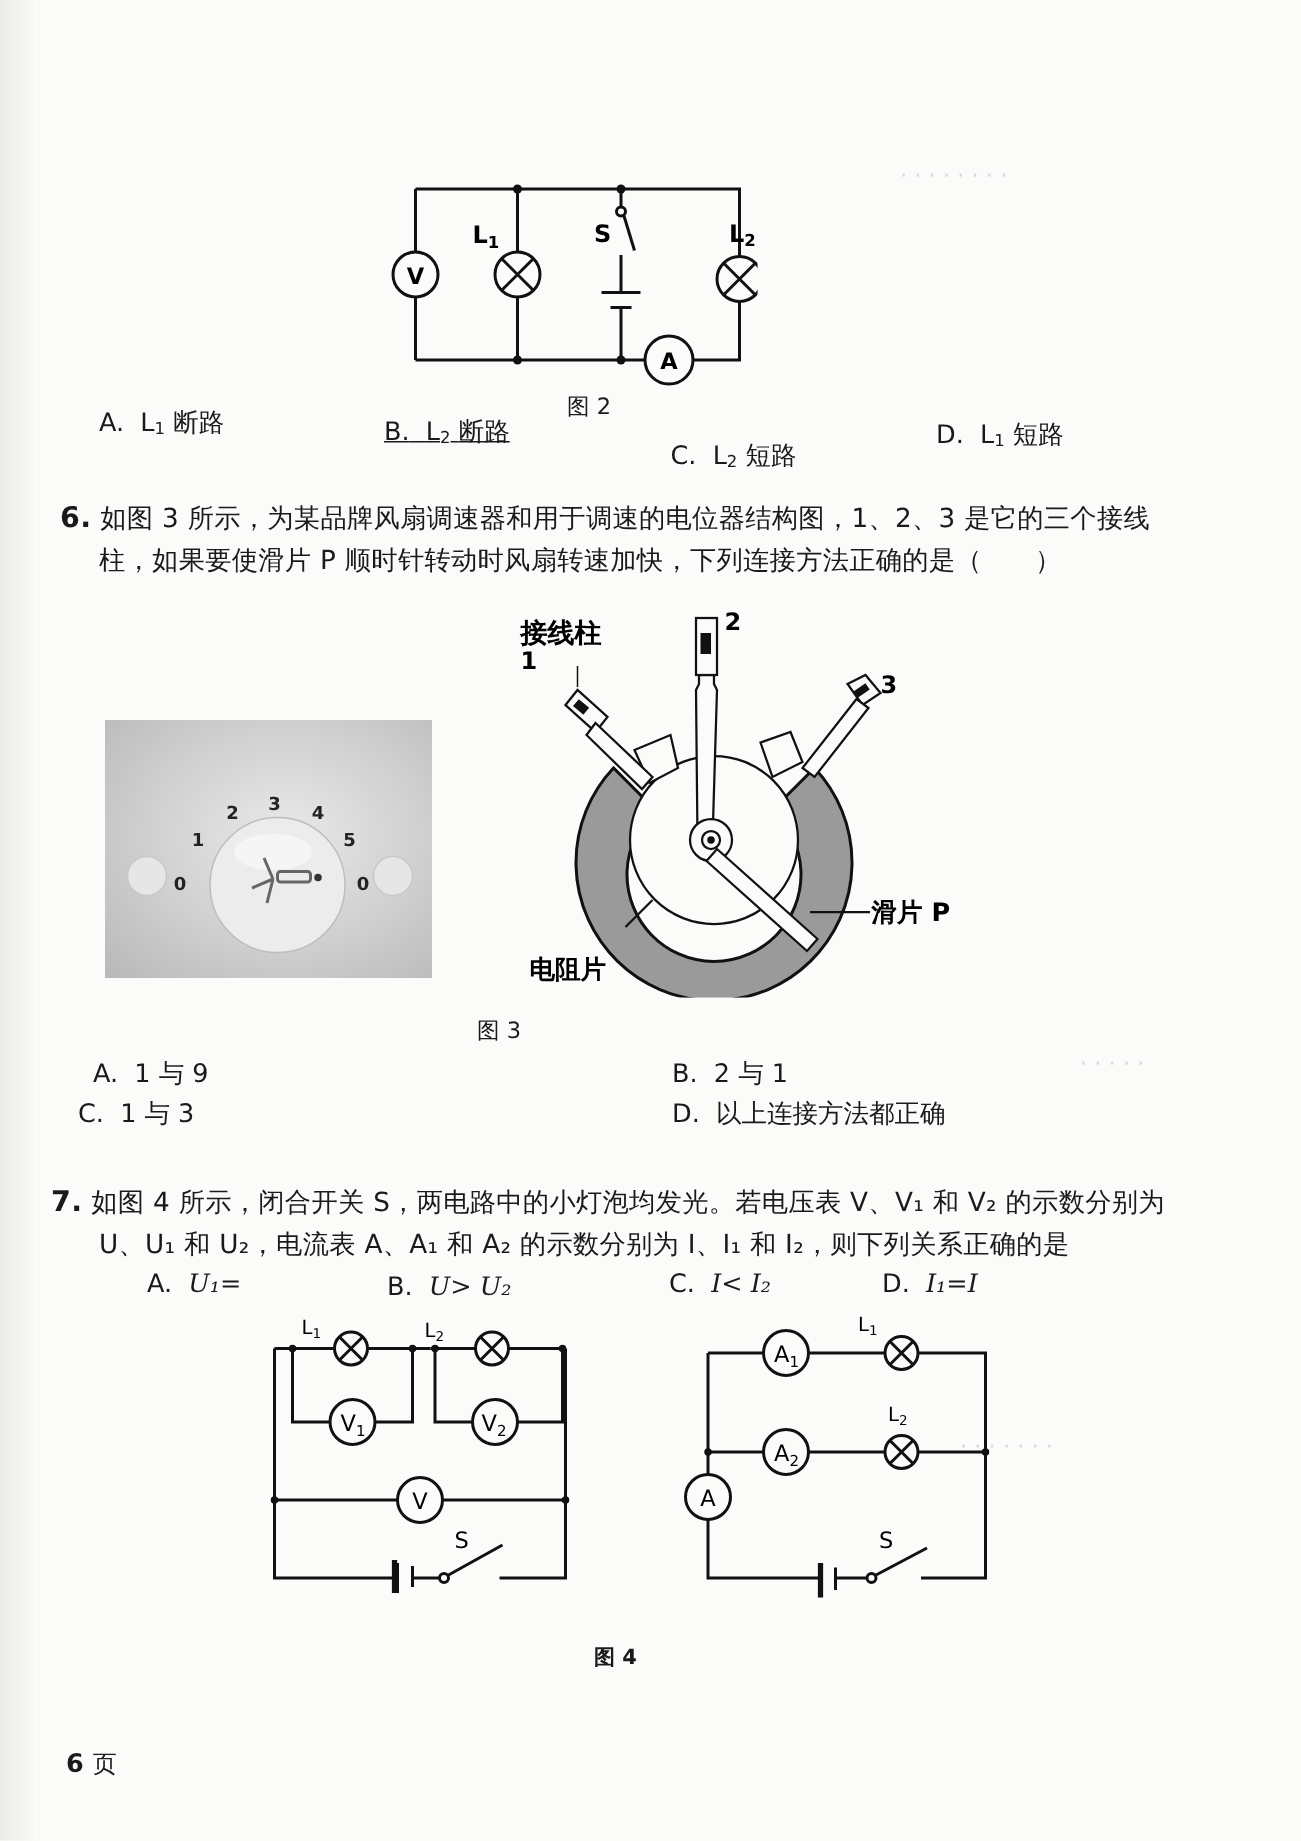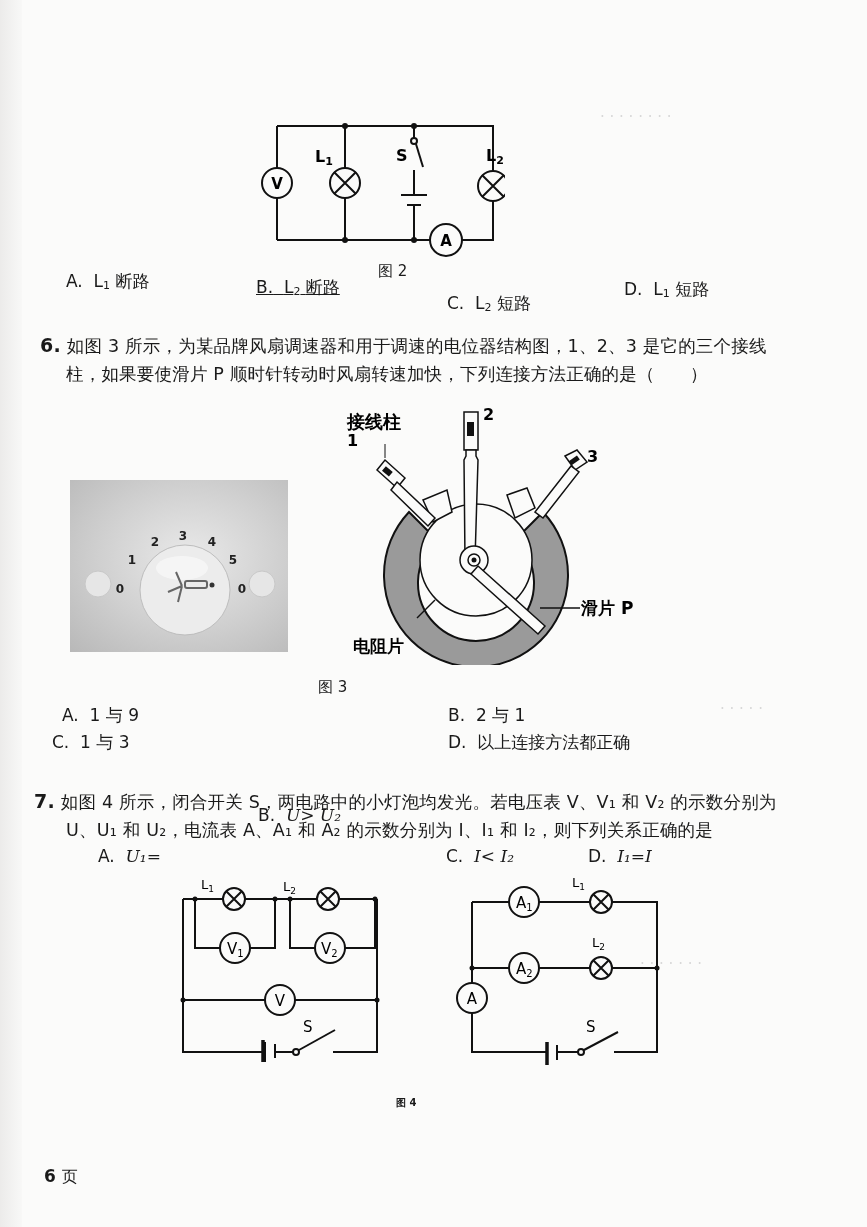--- a/index.html
+++ b/index.html
@@ -181,21 +181,21 @@
 </div>
 
 <div class="q-text" style="left:34px;top:786px;">
   <span class="qnum">7.</span><span>如图 4 所示，闭合开关 S，两电路中的小灯泡均发光。若电压表 V、V₁ 和 V₂ 的示数分别为</span>
 </div>
 <div class="q-text" style="left:66px;top:815px;">U、U₁ 和 U₂，电流表 A、A₁ 和 A₂ 的示数分别为 I、I₁ 和 I₂，则下列关系正确的是</div>
 
 <div class="opt" style="left:76px;top:846px;margin-left:22px;">
   <span>A.</span>&nbsp; <span class="it">U₁=</span>
 </div>
-<div class="opt" style="left:258px;top:805px;">
+<div class="opt" style="left:258px;top:848px;">
   <span>B.</span>&nbsp; <span class="it">U&gt; U₂</span>
 </div>
 <div class="opt" style="left:446px;top:846px;">
   <span>C.</span>&nbsp; <span class="it">I&lt; I₂</span>
 </div>
 <div class="opt" style="left:588px;top:846px;">
   <span>D.</span>&nbsp; <span class="it">I₁=I</span>
 </div>
 
 <svg class="abs" style="left:175px;top:872px;" width="215" height="190" viewBox="0 0 215 190">
@@ -284,17 +284,17 @@
       <circle cx="205" cy="93" r="2.5"></circle>
     </g>
   <text x="64" y="33" font-size="15">A<tspan font-size="10" dy="3">1</tspan></text>
   <text x="64" y="99" font-size="15">A<tspan font-size="10" dy="3">2</tspan></text>
   <text x="20" y="129" font-size="15" text-anchor="middle">A</text>
   <text x="120" y="12" font-size="13">L<tspan font-size="9" dy="3">1</tspan></text>
   <text x="140" y="72" font-size="13">L<tspan font-size="9" dy="3">2</tspan></text>
   <text x="134" y="157" font-size="15">S</text>
 </svg>
 
-<div class="caption" style="left:396px;top:1096px;font-size:10px;font-weight:bold;">图 4</div>
+<div class="caption" style="left:396px;top:1096px;font-size:14px;font-weight:bold;">图 4</div>
 
 <div class="page-footer">
   <b>6</b><span>页</span>
 </div>
 
 </body></html>

